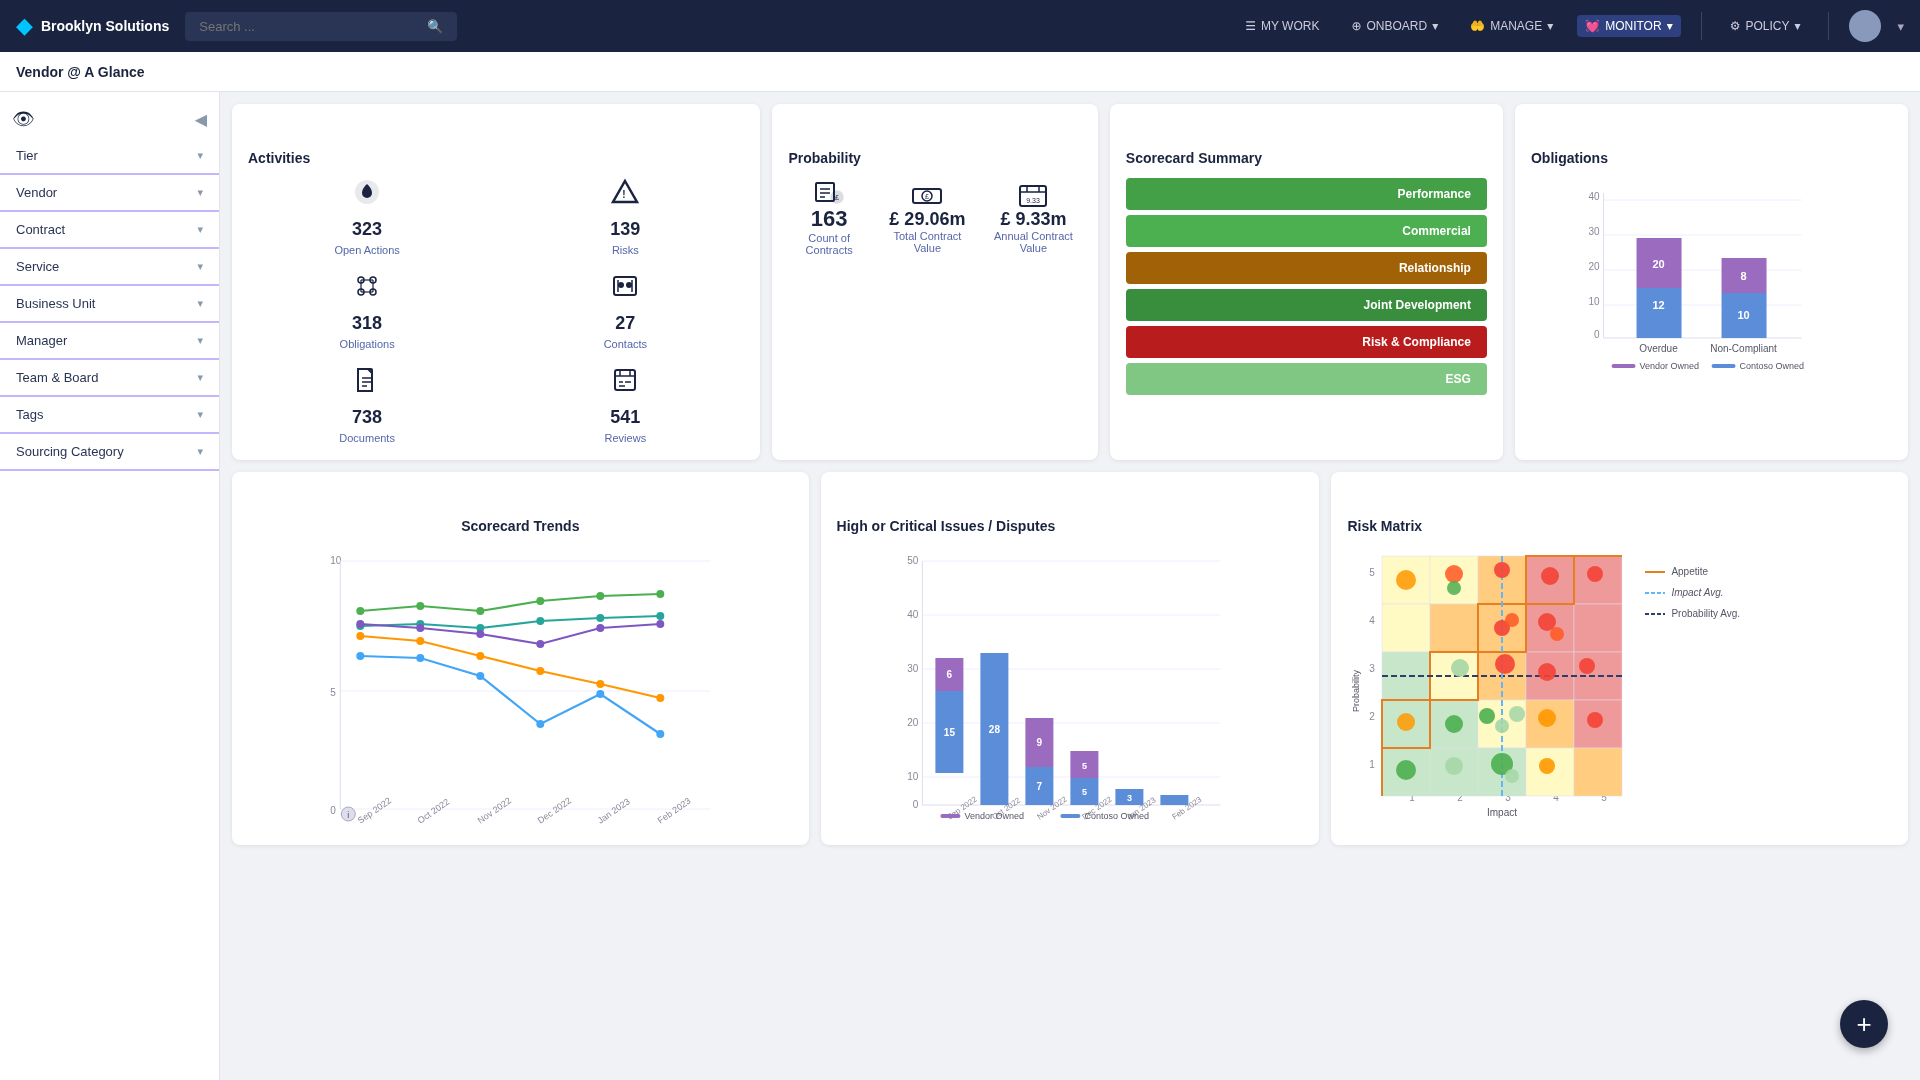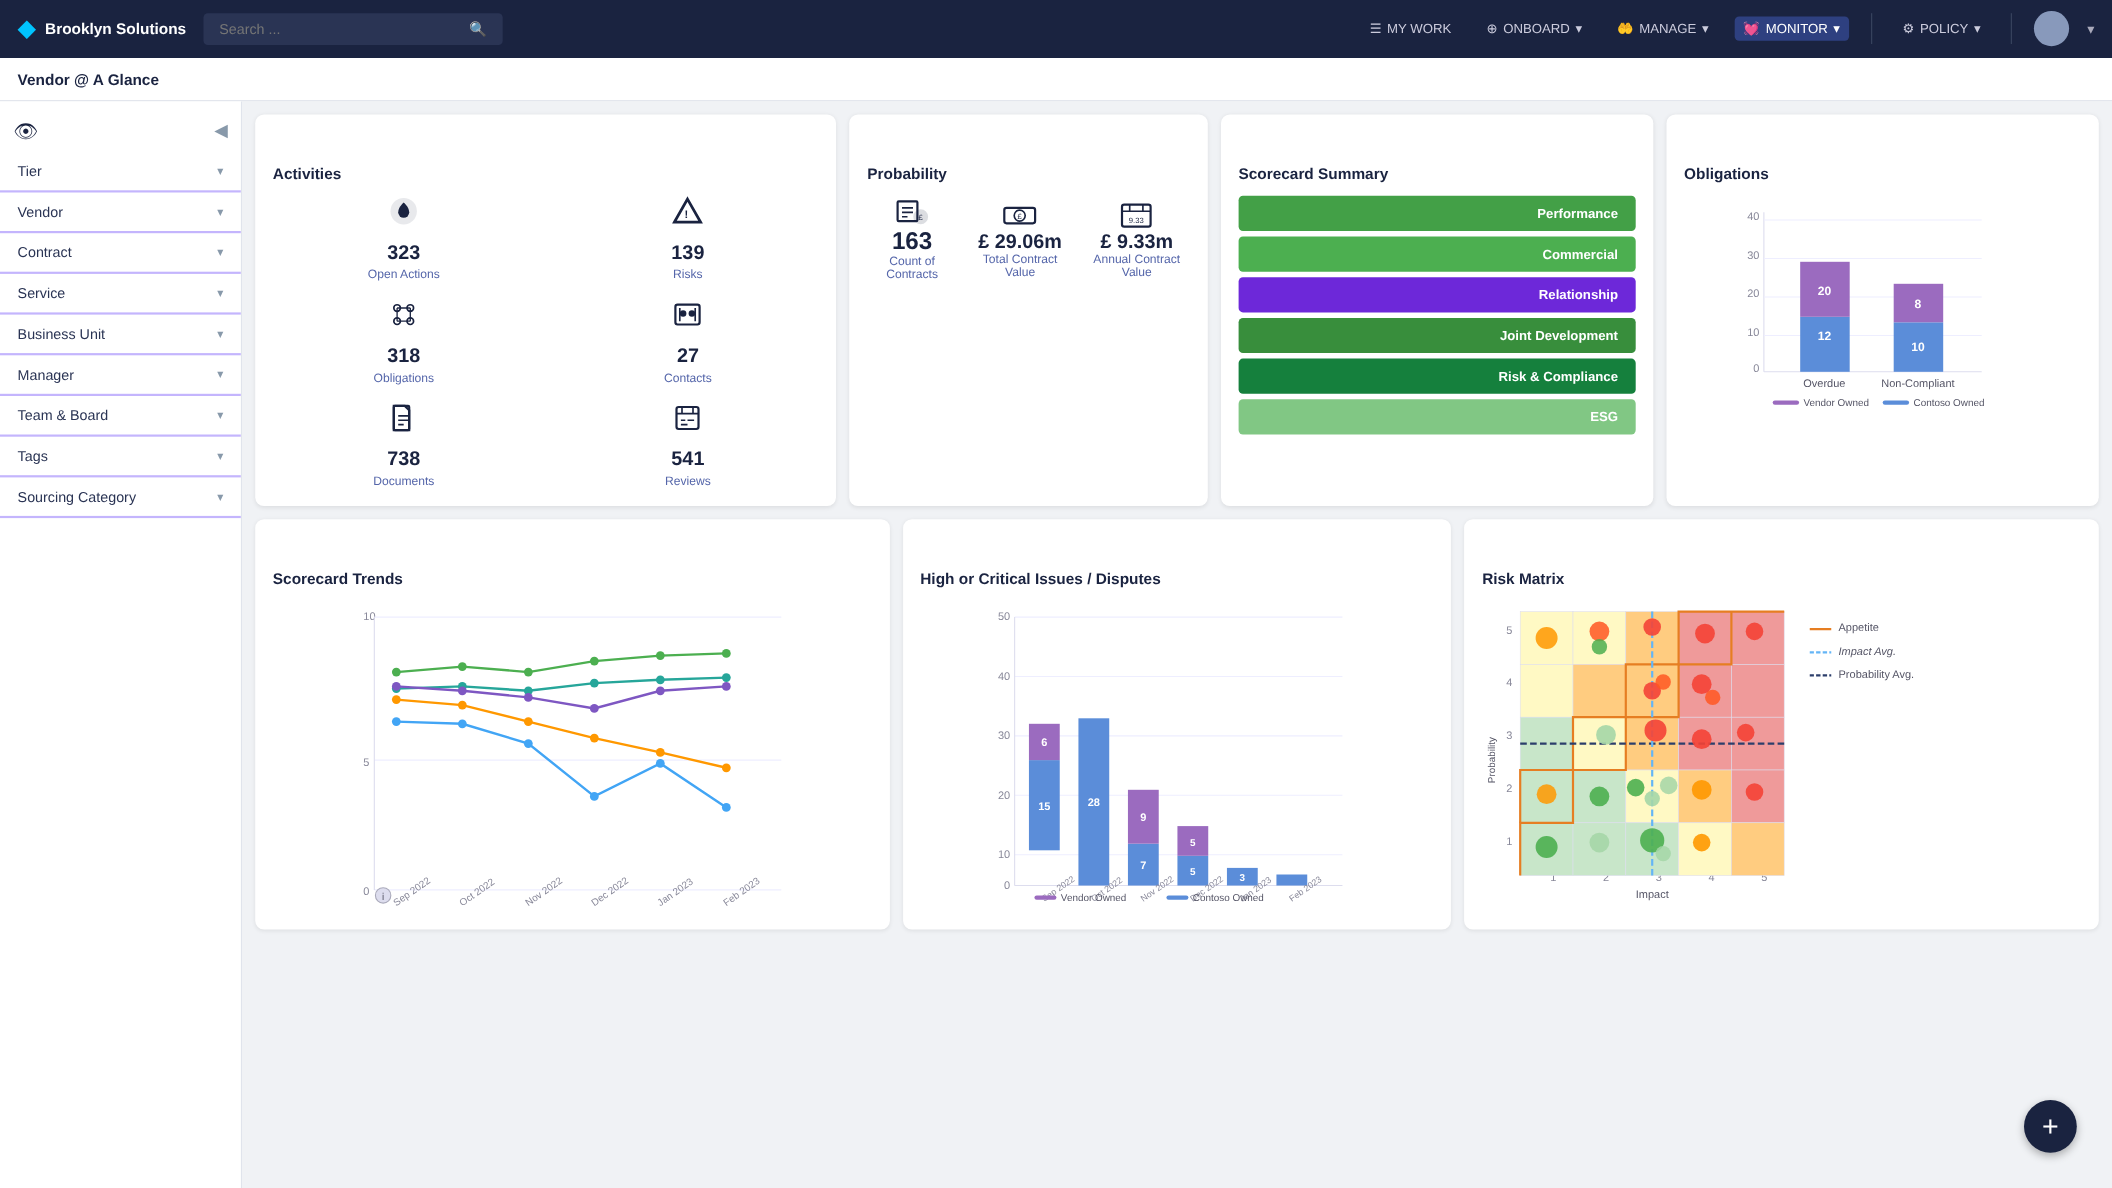--- a/index.html
+++ b/index.html
@@ -180,33 +180,33 @@
       color: white;
       font-weight: 600;
       font-size: 12px;
       padding: 9px 16px;
       border-radius: 4px;
       text-align: right;
       cursor: pointer;
     }
     .scorecard-btn.green1 { background: #43a047; }
     .scorecard-btn.green2 { background: #4caf50; }
-    .scorecard-btn.green3 { background: #6d28d9; }
+    .scorecard-btn.green3 { background: #a16207; }
     .scorecard-btn.green4 { background: #388e3c; }
-    .scorecard-btn.green5 { background: #15803d; }
+    .scorecard-btn.green5 { background: #b91c1c; }
     .scorecard-btn.green6 { background: #81c784; }
 
     
     .obligations-card { flex: 1.6; }
 
     
     .second-row { display: flex; gap: 12px; }
 
     
-    .trends-card { flex: 1.4; min-width: 0; }
+    .trends-card { flex: 1.4; min-width: 0; text-align: center; }
 
     
     .issues-card { flex: 1.2; min-width: 0; }
 
     
     .riskmatrix-card { flex: 1.4; min-width: 0; }
 
     
     svg text { font-family: 'Segoe UI', Arial, sans-serif; }
 

